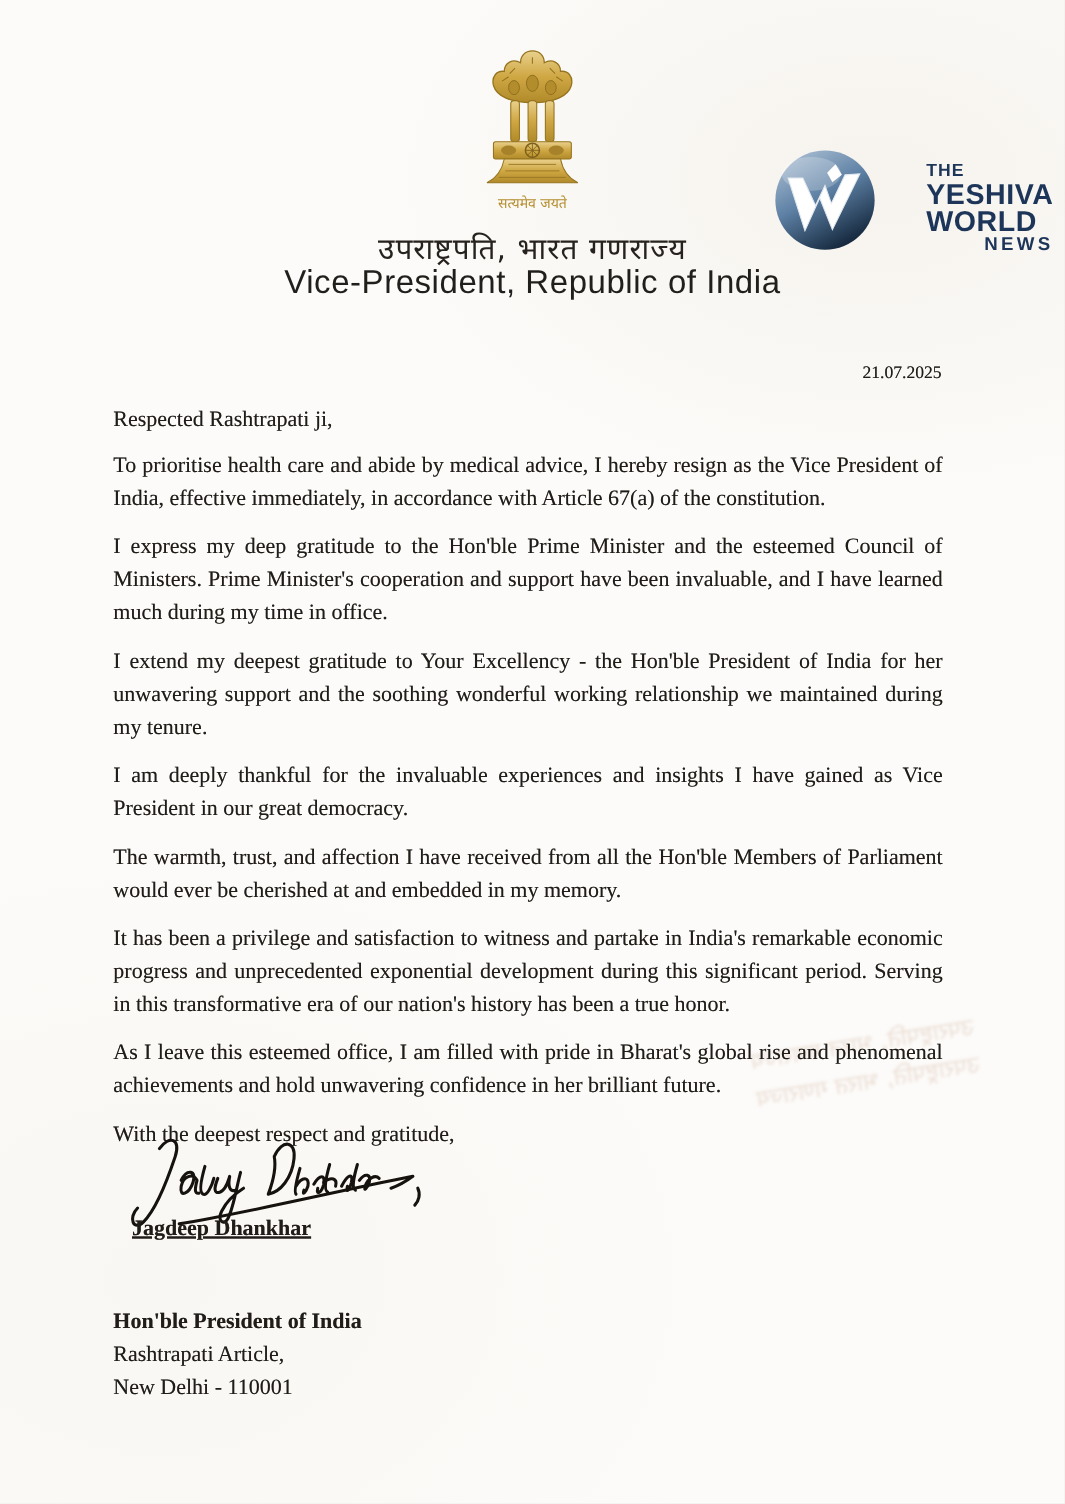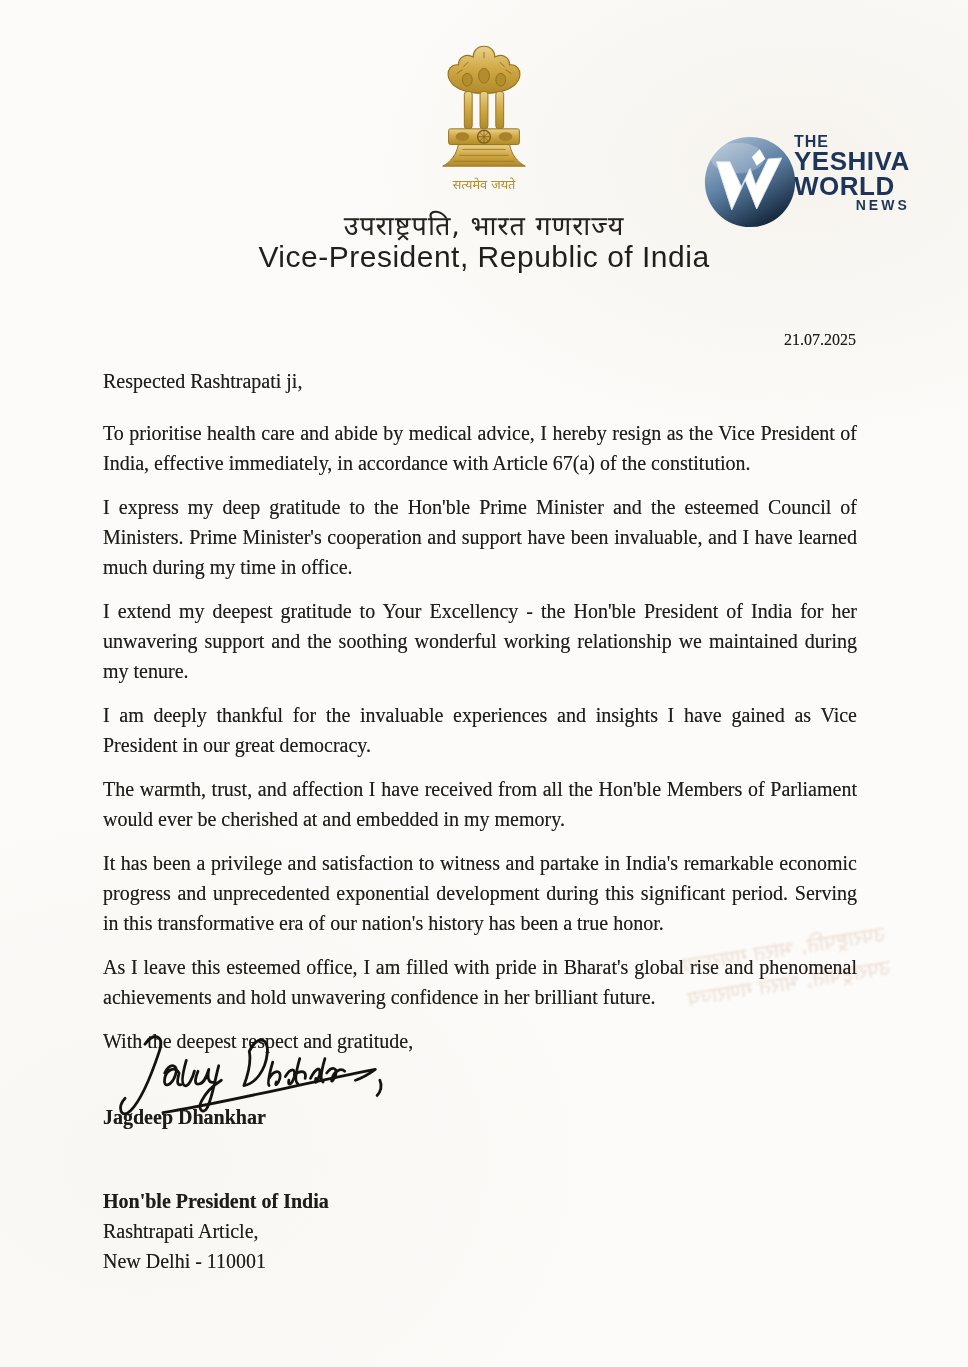--- a/index.html
+++ b/index.html
@@ -48,70 +48,72 @@
     color: #211f1c;
     letter-spacing: 0.5px;
   }
 
   
   .ywn-logo {
     position: absolute;
     left: 702px;
     top: 134px;
     display: flex;
-    align-items: flex-start;
+    align-items: flex-end;
+    gap: 48px;
   }
   .ywn-globe { width: 96px; height: 96px; }
   .ywn-text {
     margin-left: -4px;
     font-family: "Liberation Sans", sans-serif;
     font-weight: bold;
     color: #1d3558;
     line-height: 0.96;
   }
   .ywn-the   { font-size: 16px; letter-spacing: 1px; }
   .ywn-big   { font-size: 26px; letter-spacing: 0.5px; }
-  .ywn-news  { font-size: 14px; letter-spacing: 3px; text-align: right; }
+  .ywn-news  { font-size: 17px; letter-spacing: 3px; text-align: right; }
 
   
   .date {
     position: absolute;
     right: 112px;
     top: 331px;
     font-size: 16px;
     font-weight: normal;
     text-shadow: 0 0 0.5px rgba(32,29,25,0.6);
   }
   .body-block {
     position: absolute;
     left: 103px;
     top: 366px;
     width: 754px;
     font-size: 20px;
     line-height: 30px;
     text-shadow: 0 0 0.5px rgba(32,29,25,0.55);
   }
   .body-block p { margin: 0 0 14px 0; text-align: justify; }
-  .body-block p.sal { text-align: left; margin-bottom: 22px; }
+  .body-block p.sal { text-align: left; margin-bottom: 12px; }
   .body-block p.closing { text-align: left; margin-top: 6px; }
 
   .signature {
     position: absolute;
     left: 96px;
     top: 1028px;
     width: 312px;
     height: 90px;
   }
   .signatory {
     position: absolute;
-    left: 103px;
+    left: 120px;
     top: 1106px;
     font-size: 20px;
     font-weight: bold;
     text-shadow: 0 0 0.5px rgba(32,29,25,0.6);
+    text-decoration: underline;
   }
   .recipient {
     position: absolute;
     left: 103px;
     top: 1186px;
     font-size: 20px;
     line-height: 30px;
     text-shadow: 0 0 0.5px rgba(32,29,25,0.55);
   }
   .recipient .r-name { font-weight: bold; }

